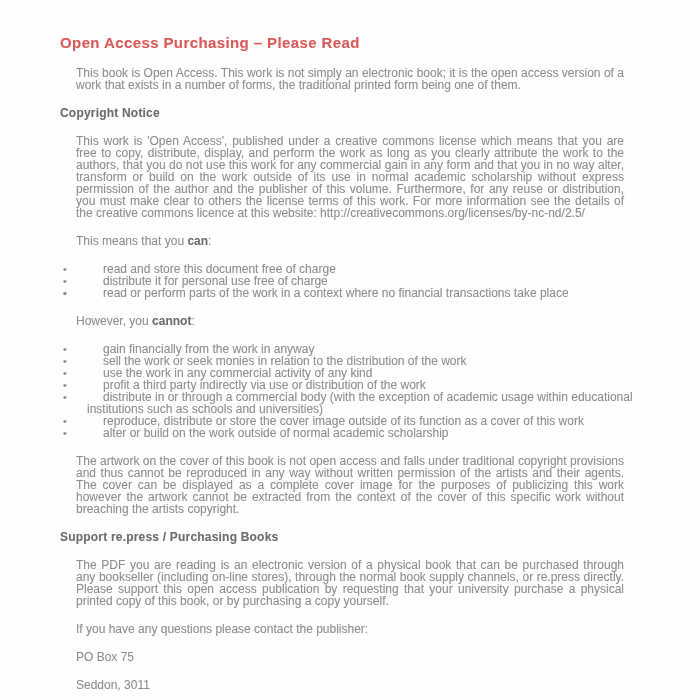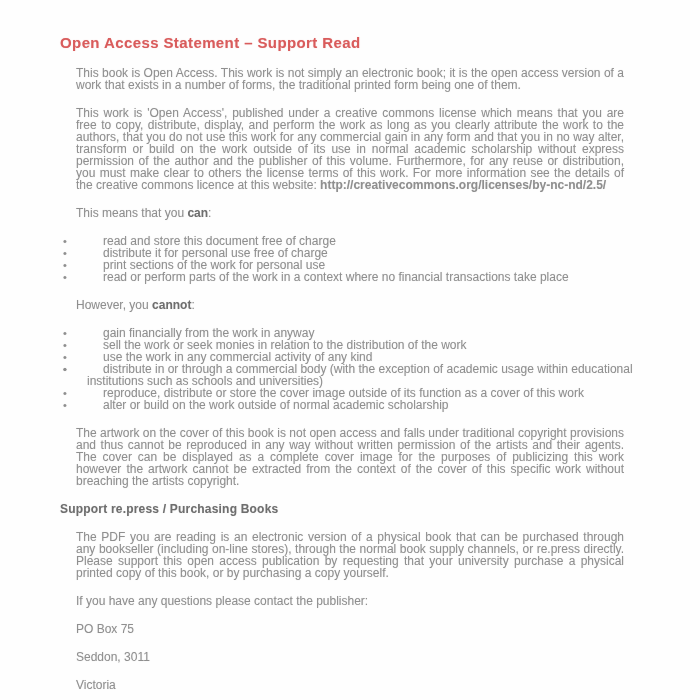--- a/index.html
+++ b/index.html
@@ -42,53 +42,54 @@
     padding-left: 27px;
     font-size: 12px; line-height: 12px;
     color: var(--body_gray, #8f8f8f);
     text-shadow: 0 0 1px rgba(150,150,150,0.30);
   }
   .bullet {
     position: absolute; left: 3px; top: 0;
     font-size: 11px;
   }
   .bold-word { font-weight: bold; color: var(--heading_gray, #6e6e6e); text-align: center; }
-  .url { word-break: break-all; font-weight: bold; }
+  .url { word-break: break-all; }
   .contact-block { margin-top: 11px; }
 </style>
 </head>
 <body>
 
 <div class="page">
 
-  <h1 class="title">Open Access Statement – Support Read</h1>
+  <h1 class="title">Open Access Purchasing – Please Read</h1>
 
   <p class="body">This book is Open Access. This work is not simply an electronic book; it is the open access version of a work that exists in a number of forms, the traditional printed form being one of them.</p>
 
   <div class="section">
+    <div class="heading">Copyright Notice</div>
     <p class="body"><span>This work is 'Open Access', published under a creative commons license which means that you are free to copy, distribute, display, and perform the work as long as you clearly attribute the work to the authors, that you do not use this work for any commercial gain in any form and that you in no way alter, transform or build on the work outside of its use in normal academic scholarship without express permission of the author and the publisher of this volume. Furthermore, for any reuse or distribution, you must make clear to others the license terms of this work. For more information see the details of the creative commons licence at this website: </span><span class="url">http://creativecommons.org/licenses/by-nc-nd/2.5/</span></p>
   </div>
 
   <div class="section">
     <div class="intro-line"><span>This means that you </span><span class="bold-word">can</span><span>:</span></div>
     <ul class="blist">
       <li><span class="bullet">•</span><span class="li-text">read and store this document free of charge</span></li>
       <li><span class="bullet">•</span><span class="li-text">distribute it for personal use free of charge</span></li>
-      <li><span class="bullet">•</span><span class="li-text">print sections of the work for personal use</span></li>
+      <li><span class="bullet">•</span></li>
       <li><span class="bullet">•</span><span class="li-text">read or perform parts of the work in a context where no financial transactions take place</span></li>
     </ul>
   </div>
 
   <div class="section">
     <div class="intro-line"><span>However, you </span><span class="bold-word">cannot</span><span>:</span></div>
     <ul class="blist">
       <li><span class="bullet">•</span><span class="li-text">gain financially from the work in anyway</span></li>
       <li><span class="bullet">•</span><span class="li-text">sell the work or seek monies in relation to the distribution of the work</span></li>
       <li><span class="bullet">•</span><span class="li-text">use the work in any commercial activity of any kind</span></li>
-      <li><span class="bullet">•</span></li>
+      <li><span class="bullet">•</span><span class="li-text">profit a third party indirectly via use or distribution of the work</span></li>
       <li><span class="bullet">•</span><span class="li-text">distribute in or through a commercial body (with the exception of academic usage within educational institutions such as schools and universities)</span></li>
       <li><span class="bullet">•</span><span class="li-text">reproduce, distribute or store the cover image outside of its function as a cover of this work</span></li>
       <li><span class="bullet">•</span><span class="li-text">alter or build on the work outside of normal academic scholarship</span></li>
     </ul>
   </div>
 
   <div class="section">
     <p class="body">The artwork on the cover of this book is not open access and falls under traditional copyright provisions and thus cannot be reproduced in any way without written permission of the artists and their agents. The cover can be displayed as a complete cover image for the purposes of publicizing this work however the artwork cannot be extracted from the context of the cover of this specific work without breaching the artists copyright.</p>
   </div>
 

